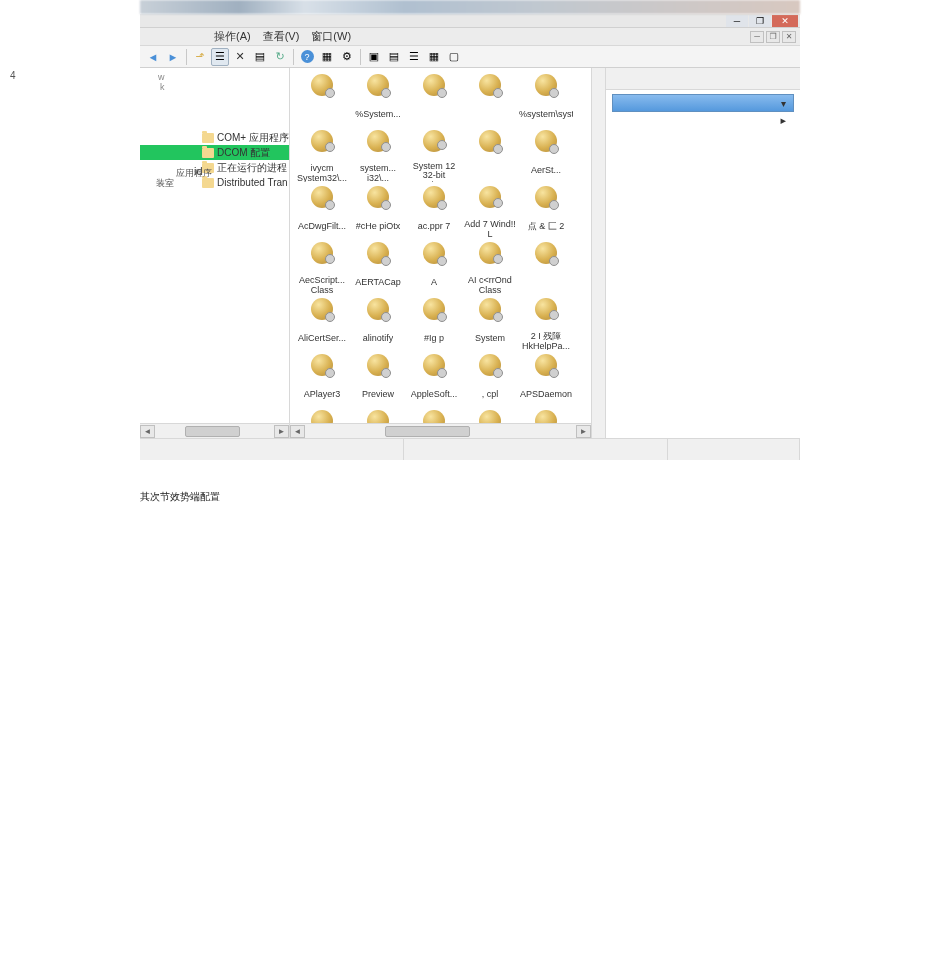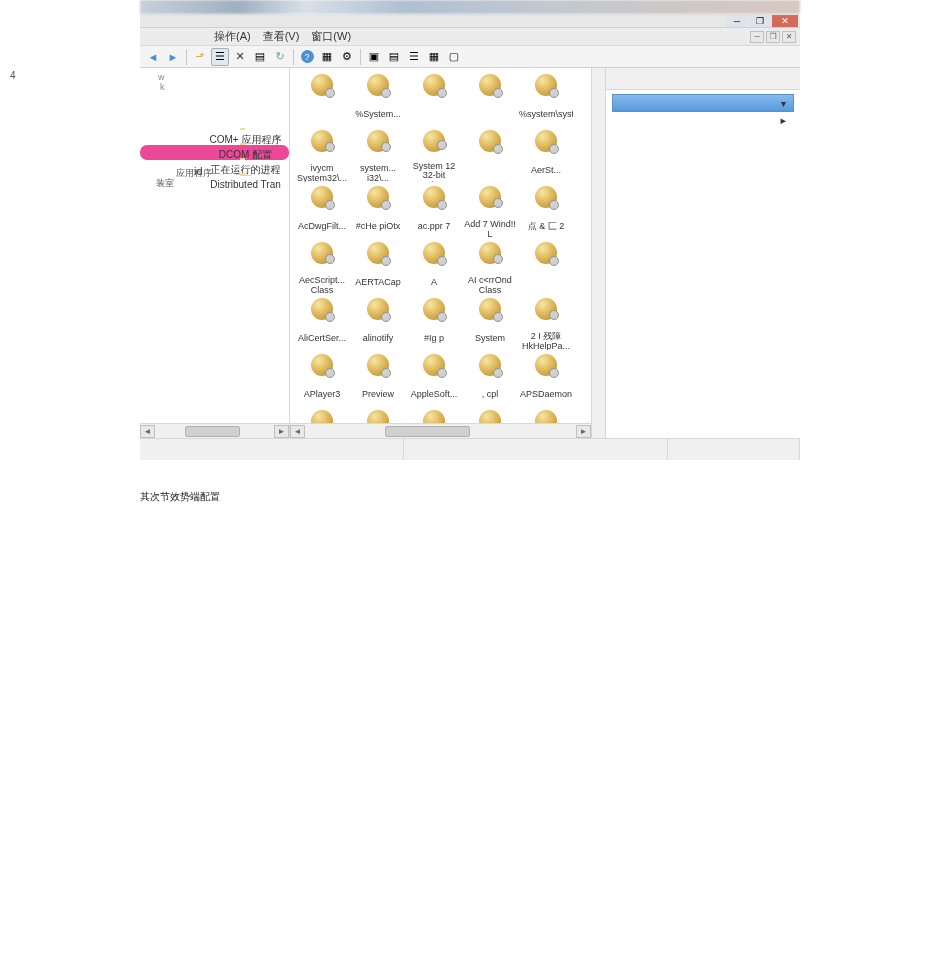--- a/index.html
+++ b/index.html
@@ -37,22 +37,22 @@
   .panes { display: flex; height: 370px; background: #fff; }
   .left-pane { width: 150px; border-right: 1px solid #d8d8d8; overflow: hidden; position: relative; background: #fff; }
   .center-pane { flex: 1; overflow: hidden; position: relative; background: #fff; }
   .right-pane { width: 195px; border-left: 1px solid #d8d8d8; background: #fff; }
   
   
   .tree { padding-top: 4px; }
   .tree-node { display: flex; align-items: center; height: 15px; padding-left: 8px; gap: 3px; font-size: 10px; color: #333; white-space: nowrap; }
   .tree-folder { width: 12px; height: 10px; background: #f4d890; border-radius: 1px; position: relative; }
   .tree-folder::before { content: ''; position: absolute; top: -2px; left: 0; width: 5px; height: 2px; background: #f4d890; border-radius: 1px 1px 0 0; }
-  .tree-selected { background: #ec4899; border-radius: 7px; }
-  .tree-indent-1 { padding-left: 62px; flex-direction: column; }
+  .tree-selected { background: #22c55e; }
+  .tree-indent-1 { padding-left: 62px; }
   
   .left-misc { position: absolute; top: 4px; left: 18px; font-size: 9px; color: #888; }
   .left-misc2 { position: absolute; top: 14px; left: 20px; font-size: 9px; color: #888; }
   
   
   .floating-label { position: absolute; font-size: 10px; color: #555; }
   
   
   .icon-grid { display: grid; grid-template-columns: repeat(5, 56px); gap: 2px 0px; padding: 4px 4px; }
   .grid-item { display: flex; flex-direction: column; align-items: center; text-align: center; width: 56px; height: 54px; gap: 12px; }

